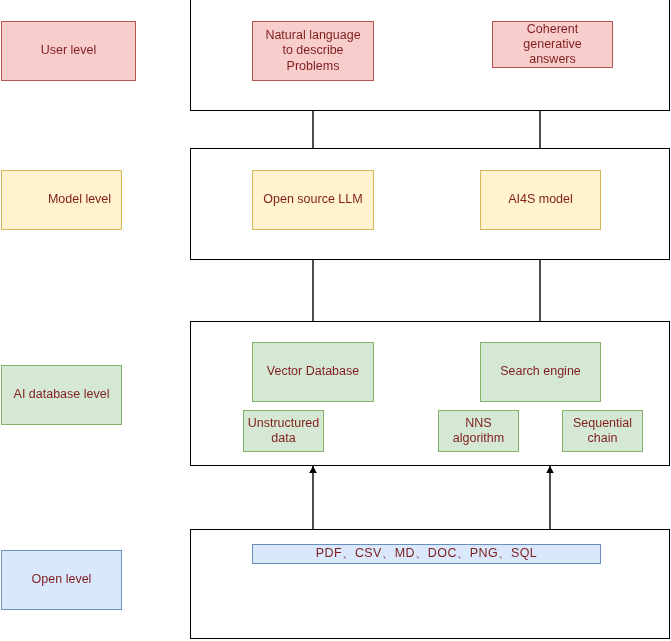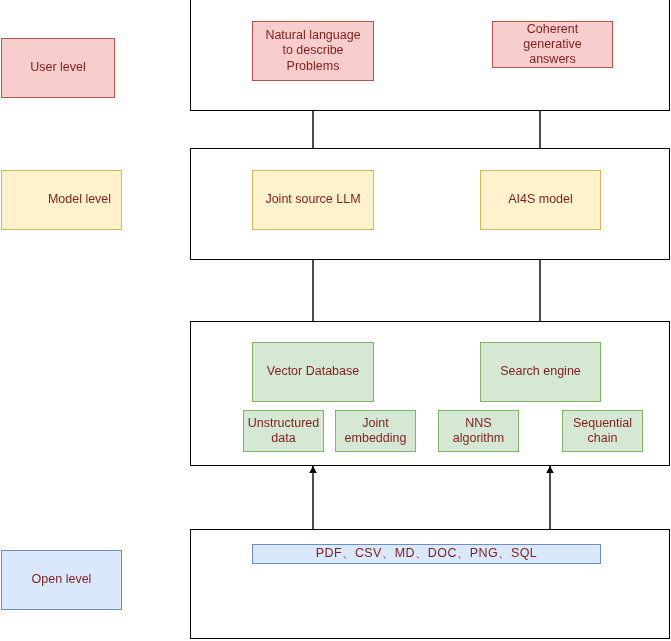--- a/index.html
+++ b/index.html
@@ -106,42 +106,42 @@
   </svg>
 
   <div class="lane" style="left:190px; top:-3px; width:480px; height:114px;"></div>
 
   <div class="lane" style="left:190px; top:148px; width:480px; height:112px;"></div>
 
   <div class="lane" style="left:190px; top:321px; width:480px; height:145px;"></div>
 
   <div class="lane" style="left:190px; top:529px; width:480px; height:110px;"></div>
 
-  <div class="box lane-label pal-red" style="left:1px; top:38px; width:114px; height:60px;text-align:center;">User level</div>
+  <div class="box lane-label pal-red" style="left:1px; top:21px; width:135px; height:60px;text-align:center;">User level</div>
 
   <div class="box lane-label pal-yellow" style="left:1px; top:170px; width:121px; height:60px;padding-left:36px;">Model level</div>
 
+  <div class="box lane-label pal-green" style="left:1px; top:365px; width:121px; height:60px;">AI database level</div>
 
   <div class="box lane-label pal-blue" style="left:1px; top:550px; width:121px; height:60px;">Open level</div>
 
   <div class="box node pal-red" style="left:252px; top:21px; width:122px; height:60px; padding:0 8px;">Natural language to describe Problems</div>
 
   <div class="box node pal-red" style="left:480px; top:21px; width:121px; height:47px; padding:0 8px;margin-left:12px;">Coherent generative answers</div>
 
-  <div class="box node pal-yellow" style="left:252px; top:170px; width:122px; height:60px; padding:0 8px;">Joint source LLM</div>
+  <div class="box node pal-yellow" style="left:252px; top:170px; width:122px; height:60px; padding:0 8px;">Open source LLM</div>
 
   <div class="box node pal-yellow" style="left:480px; top:170px; width:121px; height:60px; padding:0 8px;">AI4S model</div>
 
   <div class="box node pal-green" style="left:252px; top:342px; width:122px; height:60px; padding:13px 8px;">Vector Database</div>
 
   <div class="box node pal-green" style="left:480px; top:342px; width:121px; height:60px; padding:0 8px;">Search engine</div>
 
   <div class="box small-node pal-green" style="left:211px; top:410px; width:81px; height:42px; padding:0 4px;margin-left:32px;">Unstructured data</div>
 
-  <div class="box small-node pal-green" style="left:335px; top:410px; width:81px; height:42px; padding:0 4px;">Joint embedding</div>
 
   <div class="box small-node pal-green" style="left:438px; top:410px; width:81px; height:42px; padding:0 4px;">NNS algorithm</div>
 
   <div class="box small-node pal-green" style="left:562px; top:410px; width:81px; height:42px; padding:0 4px;">Sequential chain</div>
 
   <div class="box bar-node pal-blue" style="left:252px; top:544px; width:349px; height:20px;">PDF、CSV、MD、DOC、PNG、SQL</div>
 
 
 
 </div>

